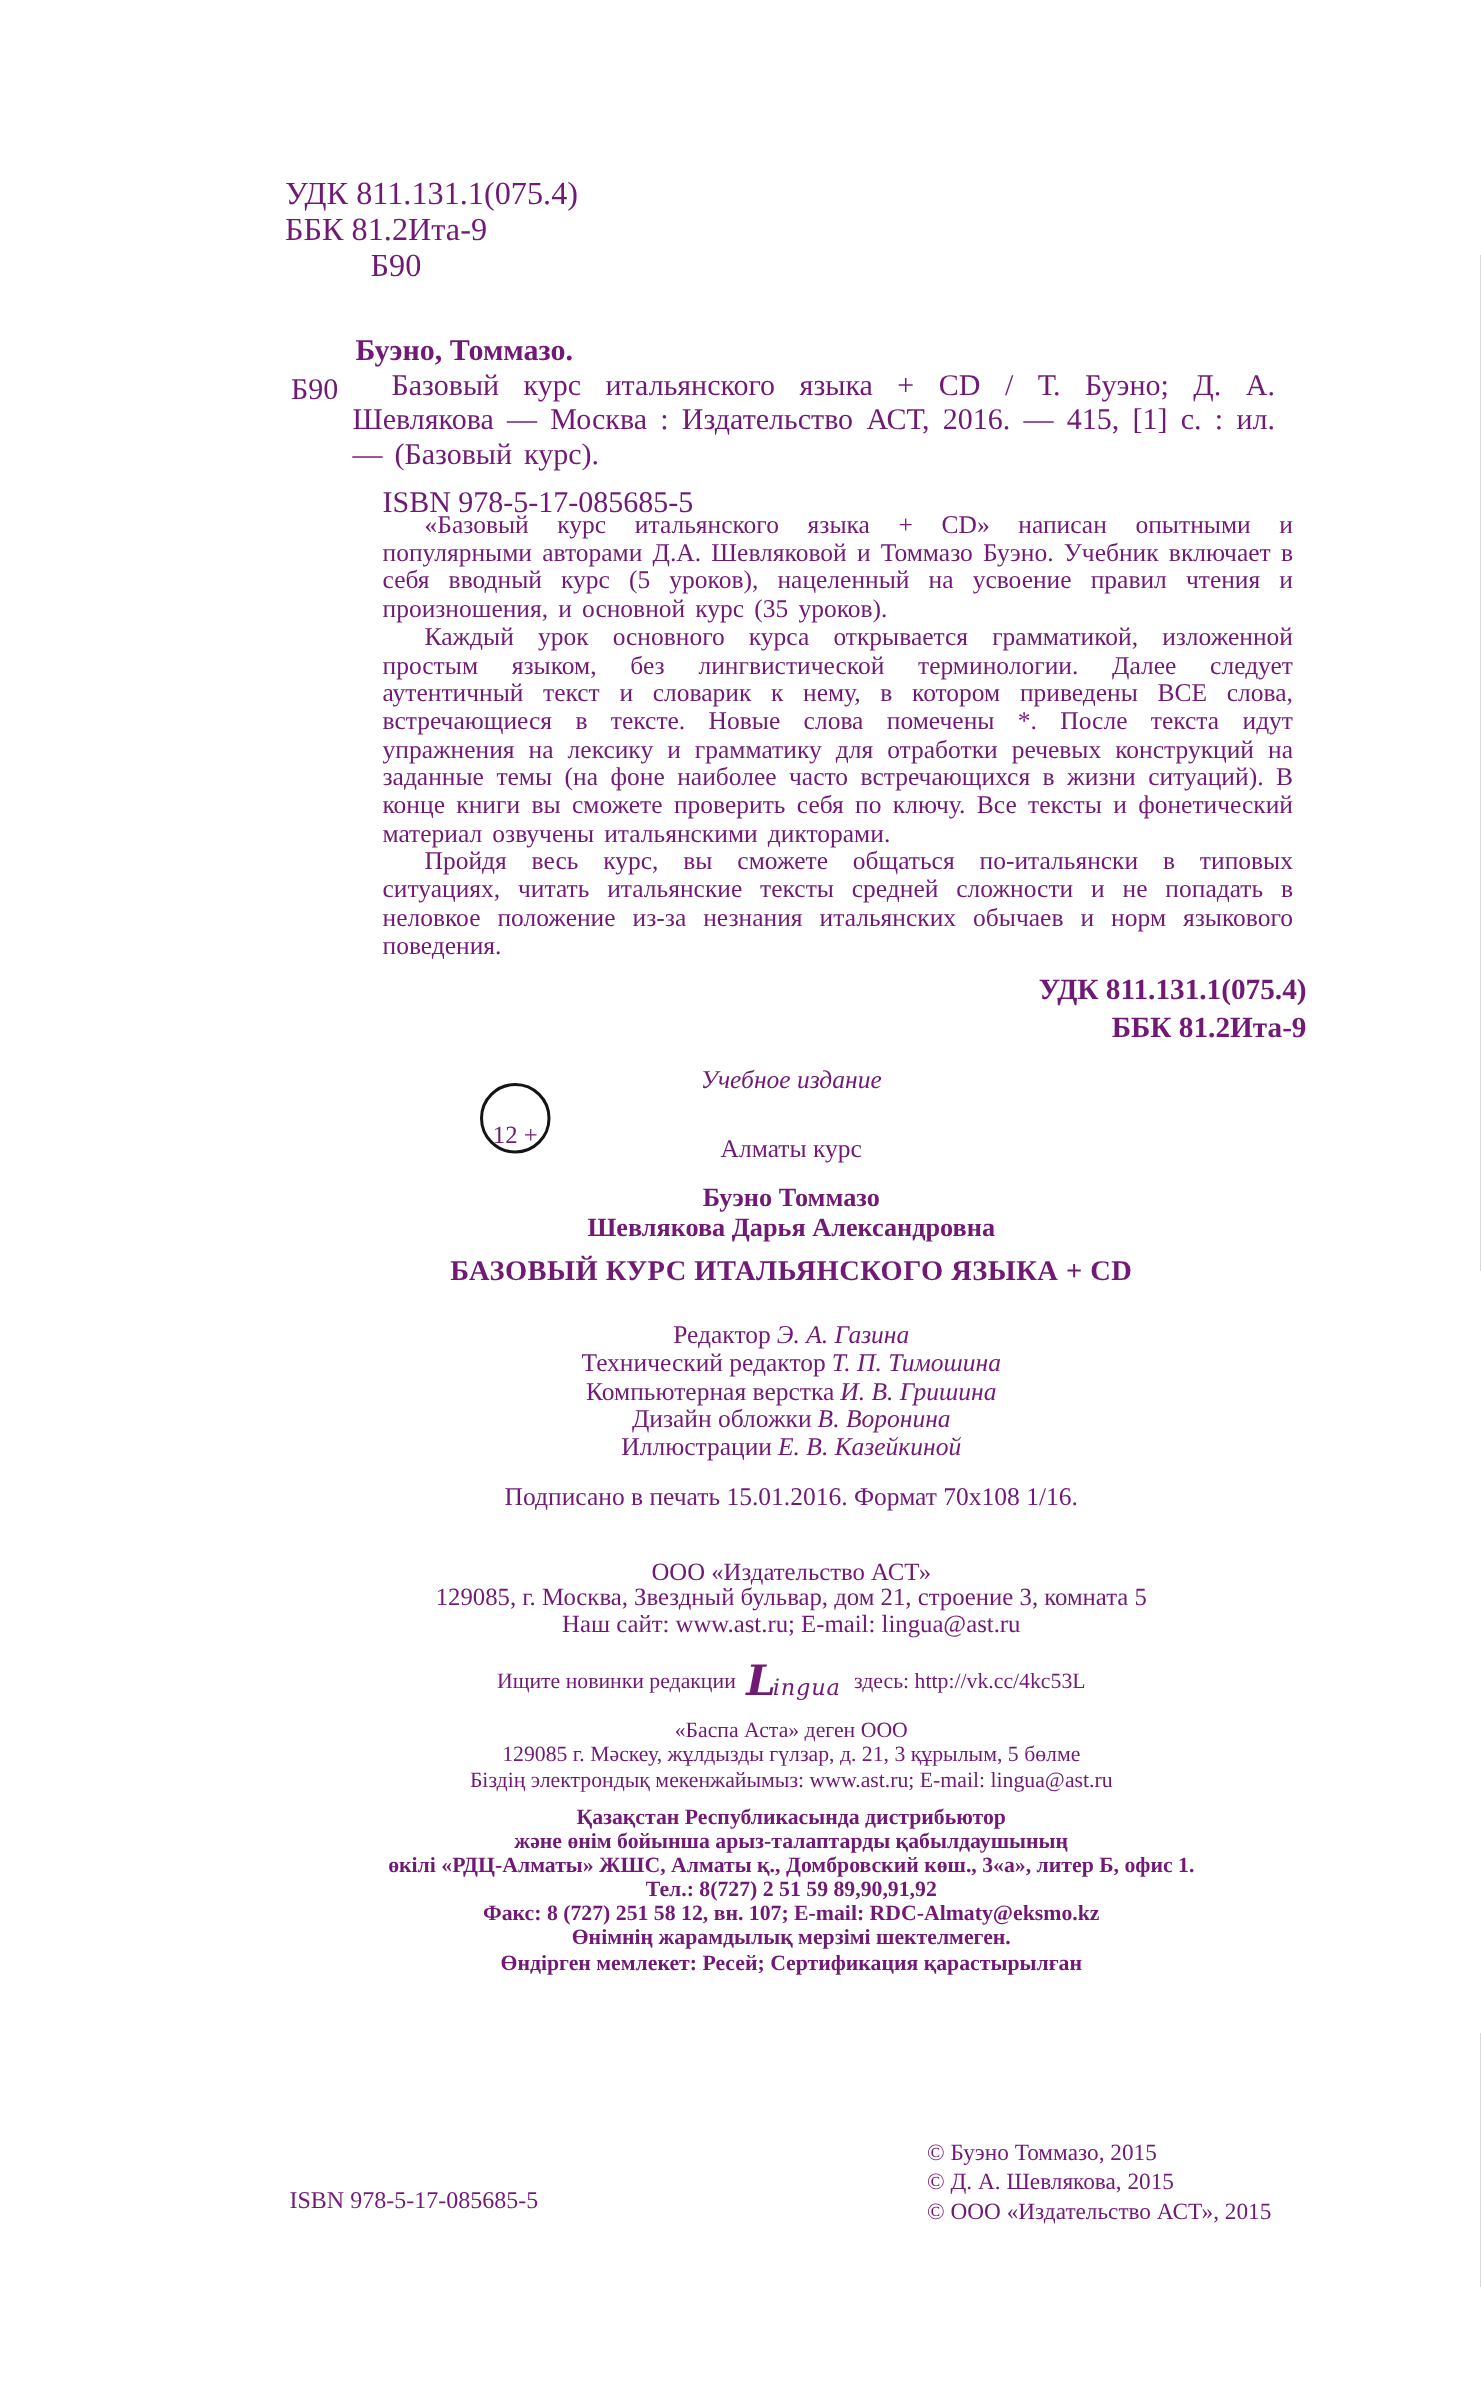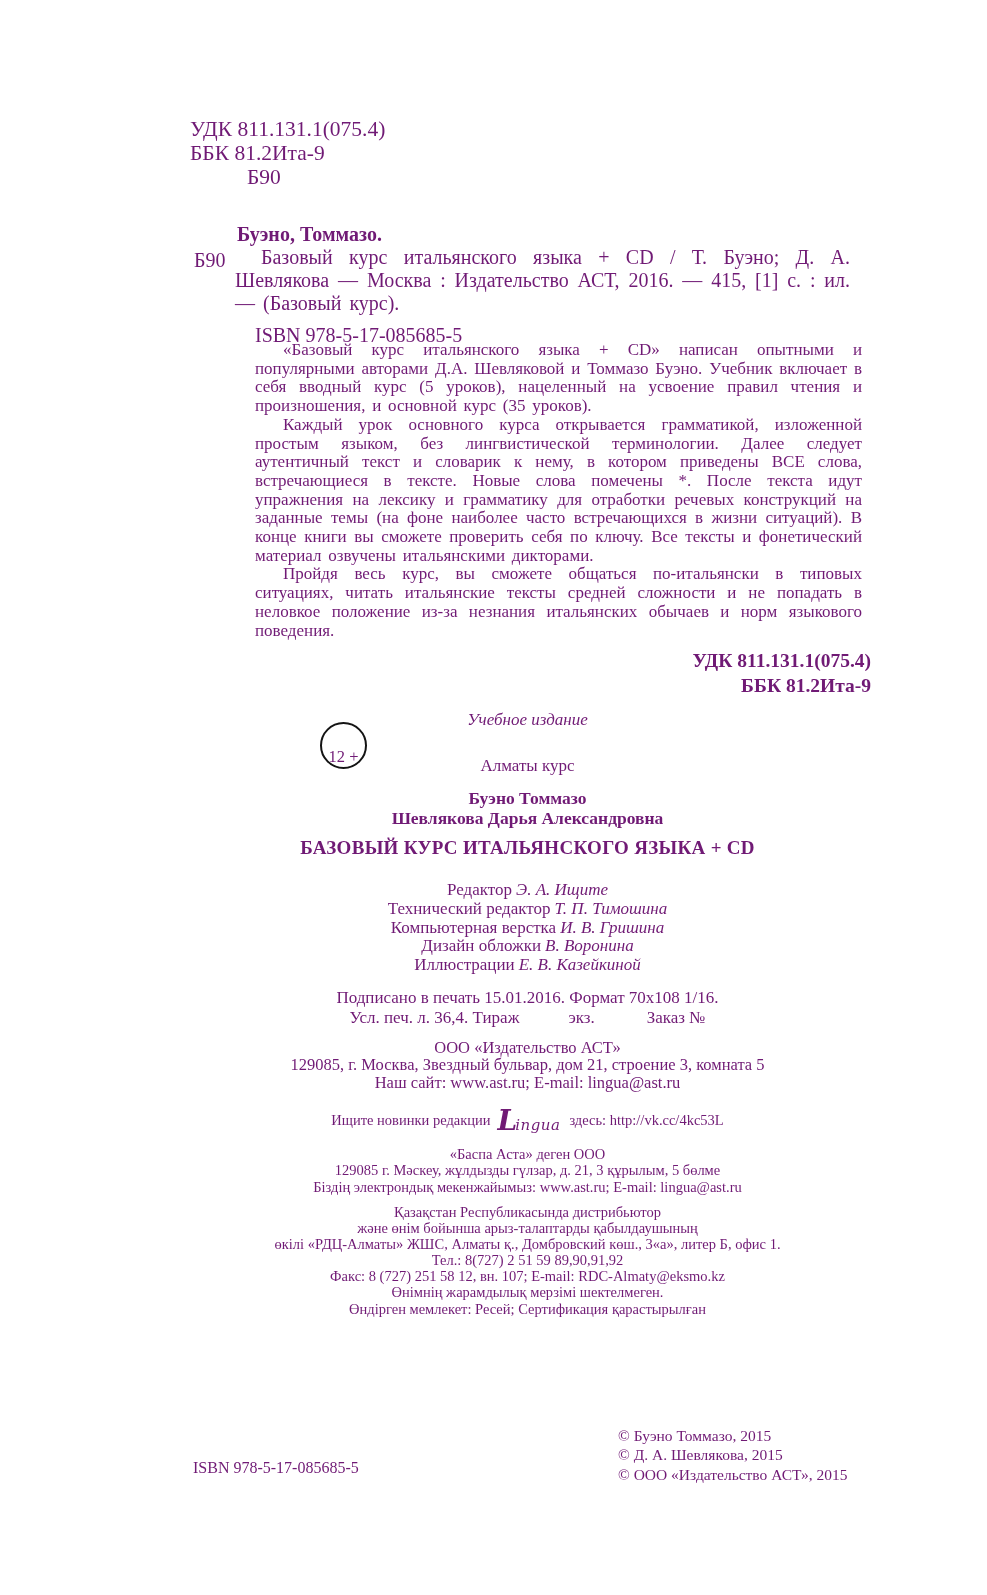--- a/index.html
+++ b/index.html
@@ -40,21 +40,21 @@
   .staff .nm {font-style:italic;}
   .print-info {top:988px;font-size:17px;line-height:19.5px;}
   .pi-mid {margin-left:49px;}
   .pi-right {margin-left:52px;}
   .publisher {top:1039px;font-size:16.5px;line-height:17.4px;}
   .lingua-line {top:1104px;font-size:14.5px;}
   .lingua-logo {display:inline-block;margin:0 9px 0 7px;font-family:"DejaVu Serif",serif;font-style:italic;vertical-align:-5px;}
   .lg-cap {font-size:28px;font-weight:bold;letter-spacing:-2px;}
   .lg-rest {font-size:15px;letter-spacing:0.5px;}
   .kz-pub {top:1146px;font-size:14.5px;line-height:16.4px;}
-  .kz-dist {top:1204px;font-size:14.5px;line-height:16.1px;}
+  .kz-dist {top:1204px;font-size:14.5px;line-height:16.1px;font-weight:bold;}
   
   .copyrights {position:absolute;left:618px;top:1426px;font-size:15.5px;line-height:19.3px;}
   .bottom-isbn {position:absolute;left:193px;top:1459px;font-size:16px;}
 </style>
 </head>
 <body>
 
 <div class="page">
 
   <div class="top-codes">
@@ -89,32 +89,29 @@
   <div class="c series">Алматы курс</div>
 
   <div class="c authors">
     <div>Буэно Томмазо</div>
     <div>Шевлякова Дарья Александровна</div>
   </div>
 
   <div class="c book-title">БАЗОВЫЙ КУРС ИТАЛЬЯНСКОГО ЯЗЫКА + CD</div>
 
   <div class="c staff">
-    <div class="staff-line"><span class="role">Редактор</span><span class="nm">Э. А. Ищите</span></div>
+    <div class="staff-line"><span class="role">Редактор</span><span class="nm">Э. А. Газина</span></div>
     <div class="staff-line"><span class="role">Технический редактор</span><span class="nm">Т. П. Тимошина</span></div>
     <div class="staff-line"><span class="role">Компьютерная верстка</span><span class="nm">И. В. Гришина</span></div>
     <div class="staff-line"><span class="role">Дизайн обложки</span><span class="nm">В. Воронина</span></div>
     <div class="staff-line"><span class="role">Иллюстрации</span><span class="nm">Е. В. Казейкиной</span></div>
   </div>
 
   <div class="c print-info">
     <div>Подписано в печать 15.01.2016. Формат 70х108 1/16.</div>
-    <div>
-      <span>Усл. печ. л. 36,4. Тираж</span><span class="pi-mid">экз.</span><span class="pi-right">Заказ №</span>
-    </div>
   </div>
 
   <div class="c publisher">
     <div>ООО «Издательство АСТ»</div>
     <div>129085, г. Москва, Звездный бульвар, дом 21, строение 3, комната 5</div>
     <div>Наш сайт: www.ast.ru; E-mail: lingua@ast.ru</div>
   </div>
 
   <div class="c lingua-line">
     <span>Ищите новинки редакции</span><span class="lingua-logo"><span class="lg-cap">L</span><span class="lg-rest">ingua</span></span><span>здесь: http://vk.cc/4kc53L</span>

